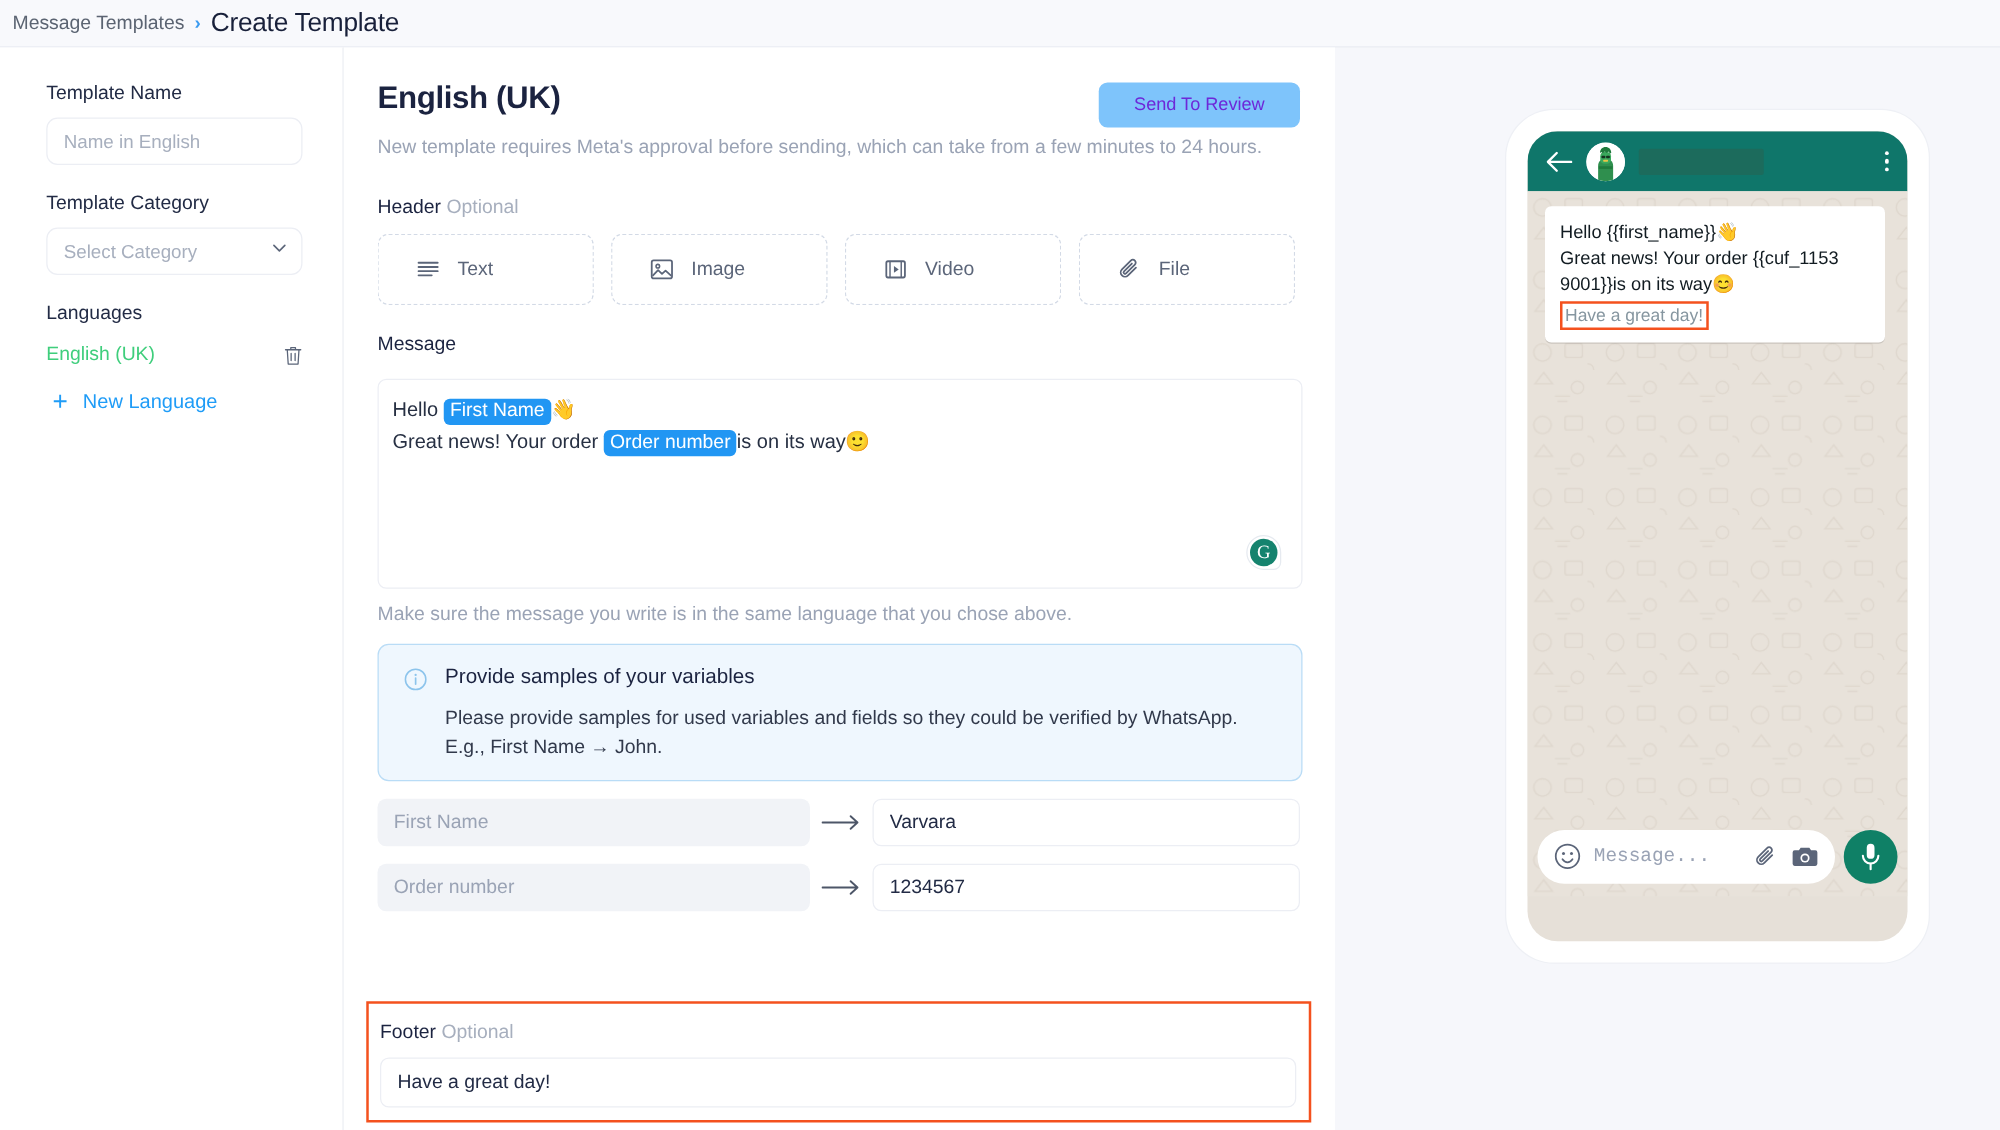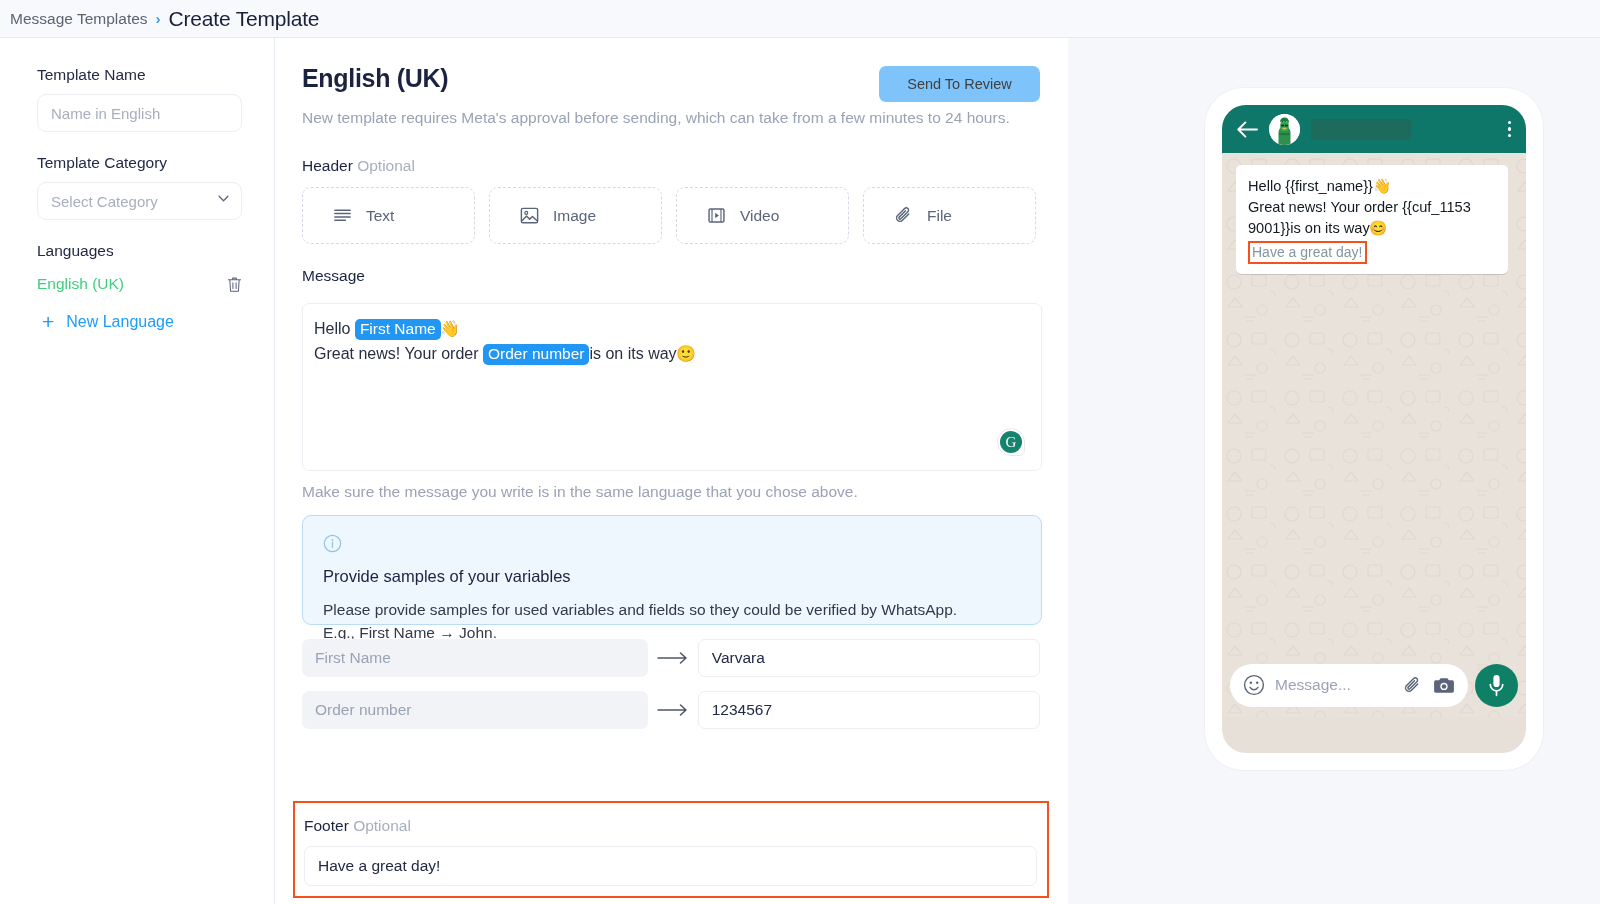--- a/index.html
+++ b/index.html
@@ -55,21 +55,21 @@
   .newlang .lbl { font-size: 16px; color: #1f9cf7; }
 
   
   .main {
     position: absolute; left: 275px; top: 38px; width: 793px; height: 866px;
     background: #fff; padding: 26px 28px 0 27px; overflow: hidden;
   }
   .main-title { font-size: 25px; font-weight: 700; color: #1b2340; letter-spacing: -0.3px; }
   .send-btn {
     position: absolute; right: 28px; top: 28px; width: 161px; height: 36px;
-    background: #7ec4fb; border: none; border-radius: 7px; color: #404040;
+    background: #7ec4fb; border: none; border-radius: 7px; color: #6d28d9;
     font-size: 14.5px; font-family: "Liberation Sans", sans-serif; cursor: pointer;
   }
   .subtitle {
     margin-top: 14px; width: 740px; font-size: 15.5px; color: #9aa3b5; line-height: 1.42;
   }
   .section-label { margin-top: 28px; font-size: 15.5px; color: #1b2340; }
   .section-label .opt { color: #a7afbe; }
 
   .hdr-types { display: flex; gap: 14px; margin-top: 12px; }
   .hdr-type {
@@ -100,21 +100,21 @@
   .gram-inner {
     width: 22px; height: 22px; border-radius: 50%; background: #15836e;
     color: #fff; font-size: 15px; font-weight: 400; line-height: 22px; text-align: center;
     font-family: "Liberation Serif", serif;
   }
   .hint { margin-top: 12px; font-size: 15.5px; color: #9aa3b5; }
 
   .infobox {
     margin-top: 14px; width: 740px; height: 110px;
     background: #eff7fe; border: 1px solid #b9dcf6; border-radius: 9px;
-    padding: 16px 20px 0 20px; display: flex; gap: 14px; flex-direction: column;
+    padding: 16px 20px 0 20px; display: flex; gap: 14px;
   }
   .info-i { width: 19px; height: 19px; flex: 0 0 19px; margin-top: 2px; }
   .info-title { font-size: 16.5px; color: #1b2340; }
   .info-body { margin-top: 12px; font-size: 15.5px; color: #31394b; line-height: 1.5; width: 640px; }
 
   .var-row { display: flex; align-items: center; margin-top: 14px; }
   .var-key {
     width: 349px; height: 38px; border: none; border-radius: 7px;
     background: #f1f3f7; padding: 0 13px; font-size: 15.5px; color: #222b45;
     font-family: "Liberation Sans", sans-serif; outline: none;
@@ -186,21 +186,21 @@
   .bubble-footer {
     display: inline-block; margin-top: 2px; font-size: 14px; color: #8696a0;
     border: 2px solid #f4511e; padding: 0 2px; line-height: 1.35;
   }
   .input-bar {
     position: absolute; left: 0; bottom: 0; width: 304px; height: 64px;
     display: flex; align-items: center; padding: 0 8px; gap: 7px;
   }
   .input-pill {
     flex: 1; height: 43px; background: #fff; border-radius: 22px;
-    display: flex; align-items: center; padding: 0 13px; gap: 10px;
+    display: flex; align-items: center; padding: 0 13px; gap: 10px; font-family: Liberation Mono, monospace;
   }
   .input-ph { flex: 1; font-size: 15.5px; color: #9aa3b5; }
   .mic-btn {
     width: 43px; height: 43px; border-radius: 50%; background: #0f8066;
     display: flex; align-items: center; justify-content: center; flex: 0 0 43px;
   }
 </style>
 </head>
 <body>
 

